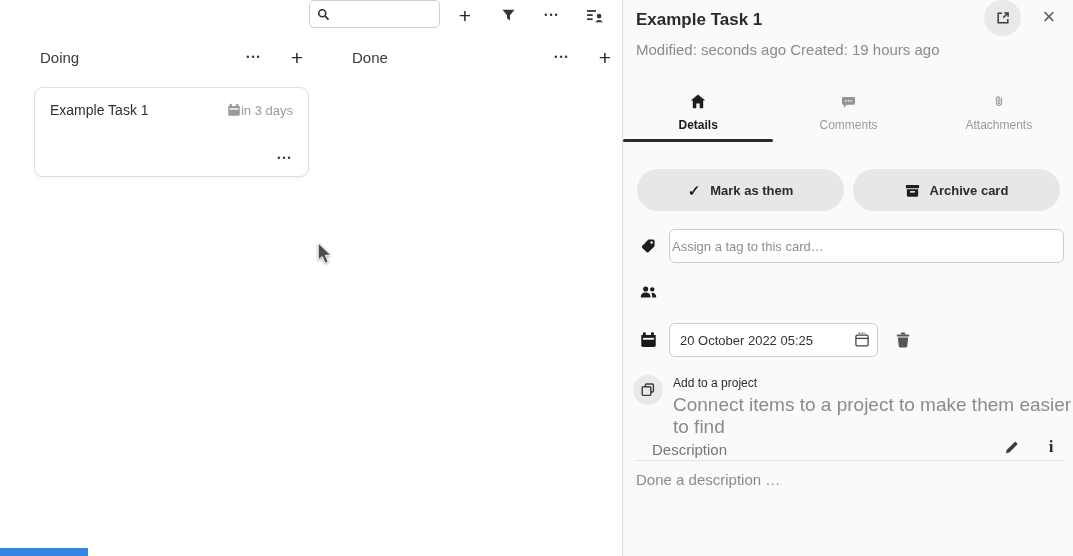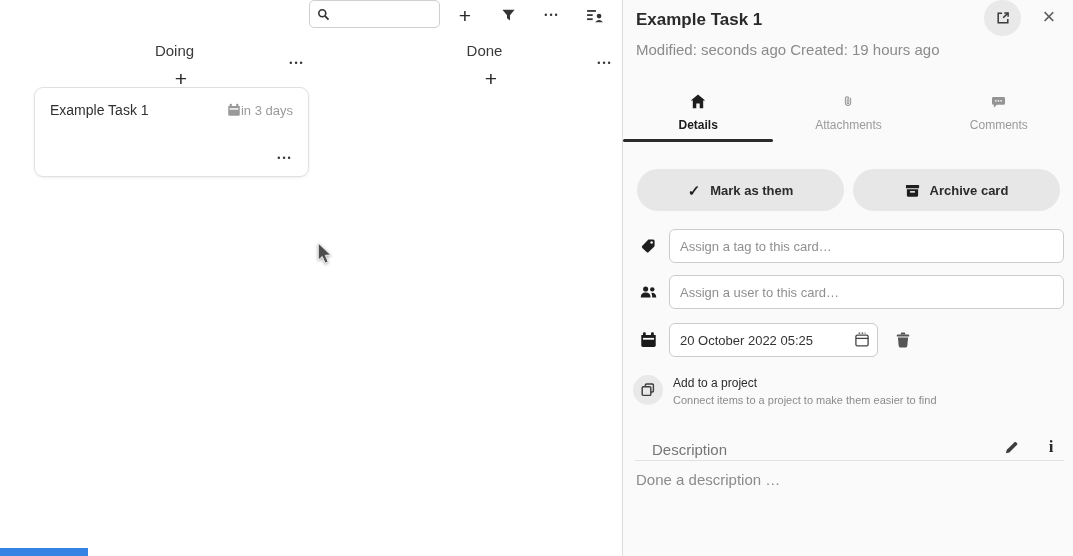--- a/index.html
+++ b/index.html
@@ -19,21 +19,21 @@
     border:none; outline:none; width:100px; font-size:13px; background:transparent;
     font-family:"Liberation Sans", sans-serif;
   }
   .tbtn {
     position:absolute; top:2px; width:26px; height:26px; border:none; background:transparent;
     display:flex; align-items:center; justify-content:center; border-radius:5px; cursor:pointer;
   }
   .plus-glyph { font-size:21px; font-weight:400; color:#2b2b2b; line-height:1; }
   .dots { font-size:9px; letter-spacing:2px; color:#3a3a3a; line-height:1; white-space:nowrap; }
   .column { position:absolute; top:42px; }
-  .col-head { display:flex; align-items:center; height:30px;flex-direction:column; }
+  .col-head { display:flex; align-items:center; height:30px; }
   .col-title { font-size:15px; color:#3a3a3a; padding-left:6px; }
   .col-btn {
     width:24px; height:24px; border:none; background:transparent; border-radius:5px;
     display:flex; align-items:center; justify-content:center; cursor:pointer;
   }
   .col-btn.more { margin-left:auto; }
   .col-btn.add  { margin-left:19px; }
   .card {
     position:absolute; left:0; top:45px; width:275px; height:90px; background:#fff;
     border:1px solid #e0e0e0; border-radius:9px; box-shadow:0 1px 3px rgba(0,0,0,.06);
@@ -69,35 +69,35 @@
   .pill {
     flex:1; border:none; border-radius:21px; background:#e7e7e7; cursor:pointer;
     display:flex; align-items:center; justify-content:center; gap:10px;
     font-size:13px; font-weight:bold; color:#2b2b2b; font-family:"Liberation Sans", sans-serif;
   }
   .check-glyph { font-size:15px; font-weight:bold; color:#1e1e1e; line-height:1; }
   .field-row { position:absolute; left:0; width:451px; height:34px; }
   .row-icon { position:absolute; left:17px; top:50%; transform:translateY(-50%); display:flex; }
   .field-row input {
     position:absolute; left:46px; top:0; width:395px; height:34px;
-    border:1px solid #ccc; border-radius:6px; background:#fff; padding:0 10px;
+    border:1px solid #ccc; border-radius:6px; background:#fff; padding:0 2px;
     font-size:13px; color:#333; font-family:"Liberation Sans", sans-serif; outline:none;
   }
   .field-row input::placeholder { color:#8f8f8f; opacity:1; }
   .date-box {
     position:absolute; left:46px; top:0; width:209px; height:34px; background:#fff;
     border:1px solid #ccc; border-radius:6px; display:flex; align-items:center; padding-left:10px; cursor:pointer;
   }
   .date-text { font-size:13px; color:#333; }
   .date-cal-btn { margin-left:auto; margin-right:7px; border:none; background:transparent; display:flex; cursor:pointer; }
   .trash-btn { position:absolute; left:266px; top:3px; width:28px; height:28px; border:none; background:transparent; display:flex; align-items:center; justify-content:center; cursor:pointer; }
   .project-row { position:absolute; left:0; top:374px; width:451px; height:36px; cursor:pointer; }
   .project-circle { position:absolute; left:10px; top:1px; width:30px; height:30px; background:#e9e9e9; border-radius:50%; display:flex; align-items:center; justify-content:center; border:none; cursor:pointer; }
   .project-title { position:absolute; left:50px; top:2px; font-size:12px; color:#2b2b2b; }
-  .project-sub { position:absolute; left:50px; top:20px; font-size:11px; color:#8b8b8b; }
+  .project-sub { position:absolute; left:50px; top:20px; font-size:19px; color:#8b8b8b; }
   .desc-label { position:absolute; left:13px; top:441px; font-size:15px; color:#767676;margin-left:16px; }
   .edit-btn { position:absolute; left:374px; top:434px; width:28px; height:26px; border:none; background:transparent; display:flex; align-items:center; justify-content:center; cursor:pointer; }
   .info-btn { position:absolute; left:415px; top:434px; width:26px; height:26px; border:none; background:transparent; cursor:pointer; font-family:"Liberation Serif", serif; font-weight:bold; font-size:17px; color:#2b2b2b; }
   .desc-divider { position:absolute; left:12px; top:460px; width:429px; height:1px; background:#e1e1e1; }
   .desc-placeholder { position:absolute; left:13px; top:471px; font-size:15px; color:#8b8b8b; cursor:text; }
 </style>
 </head>
 <body>
 
 <div class="board">
@@ -215,38 +215,38 @@
     <button class="tab active">
       <span style="display:flex;">
         <svg viewBox="0 0 16 15" width="16" height="15">
             <path d="M8 0.6 L15.2 6.6 h-2 v7.6 H9.7 V9.6 H6.3 v4.6 H2.8 V6.6 h-2 Z" fill="#1e1e1e"></path>
           </svg>
       </span>
       <span class="tab-label">Details</span>
     </button>
     <button class="tab">
       <span style="display:flex;">
-        <svg viewBox="0 0 16 17" width="12" height="15">
-            <path d="M11.5 4 v6.3 a3.5 3.5 0 0 1 -7 0 V4.6 a2.3 2.3 0 0 1 4.6 0 v5.7 a1.1 1.1 0 0 1 -2.2 0 V5" fill="none" stroke="#9a9a9a" stroke-width="1.4" stroke-linecap="round"></path>
-          </svg>
-      </span>
-      <span class="tab-label">Attachments</span>
-    </button>
-    <button class="tab">
-      <span style="display:flex;">
         <svg viewBox="0 0 16 14" width="15" height="13">
             <path d="M1 2.5 A1.5 1.5 0 0 1 2.5 1 h11 A1.5 1.5 0 0 1 15 2.5 v5.5 A1.5 1.5 0 0 1 13.5 9.5 H6.2 L3 12.6 V9.5 H2.5 A1.5 1.5 0 0 1 1 8 Z" fill="#949494"></path>
             <g fill="#fafafa">
               <circle cx="5.2" cy="5.2" r="0.9"></circle>
               <circle cx="8" cy="5.2" r="0.9"></circle>
               <circle cx="10.8" cy="5.2" r="0.9"></circle>
             </g>
           </svg>
       </span>
       <span class="tab-label">Comments</span>
+    </button>
+    <button class="tab">
+      <span style="display:flex;">
+        <svg viewBox="0 0 16 17" width="12" height="15">
+            <path d="M11.5 4 v6.3 a3.5 3.5 0 0 1 -7 0 V4.6 a2.3 2.3 0 0 1 4.6 0 v5.7 a1.1 1.1 0 0 1 -2.2 0 V5" fill="none" stroke="#9a9a9a" stroke-width="1.4" stroke-linecap="round"></path>
+          </svg>
+      </span>
+      <span class="tab-label">Attachments</span>
     </button>
   </div>
 
   <div class="pill-row">
     <button class="pill">
       <span class="check-glyph">✓</span>
       <span>Mark as them</span>
     </button>
     <button class="pill">
       <span style="display:flex;">
@@ -276,21 +276,20 @@
     <span class="row-icon">
       <svg viewBox="0 0 18 14" width="17" height="14">
           <g fill="#1e1e1e">
             <circle cx="6" cy="3.8" r="2.7"></circle>
             <path d="M0.8 12.8 q0 -5.2 5.2 -5.2 t5.2 5.2 Z"></path>
             <circle cx="13" cy="4.2" r="2.3"></circle>
             <path d="M12 7.7 q5.2 -0.3 5.2 5.1 h-4.3 q0 -3.2 -0.9 -5.1 Z"></path>
           </g>
         </svg>
     </span>
-    <input type="text" placeholder="Assign a user to this card…" style="">
   </div>
 
   <div class="field-row" style="top:323px;">
     <span class="row-icon">
       <svg viewBox="0 0 16 16" width="17" height="17">
           <g fill="#1a1a1a">
             <rect x="2.8" y="0.8" width="2.6" height="3.4" rx="1"></rect>
             <rect x="10.4" y="0.8" width="2.6" height="3.4" rx="1"></rect>
             <path d="M1.2 3.4 h13.6 v9.6 a1.6 1.6 0 0 1 -1.6 1.6 H2.8 a1.6 1.6 0 0 1 -1.6 -1.6 Z"></path>
           </g>

